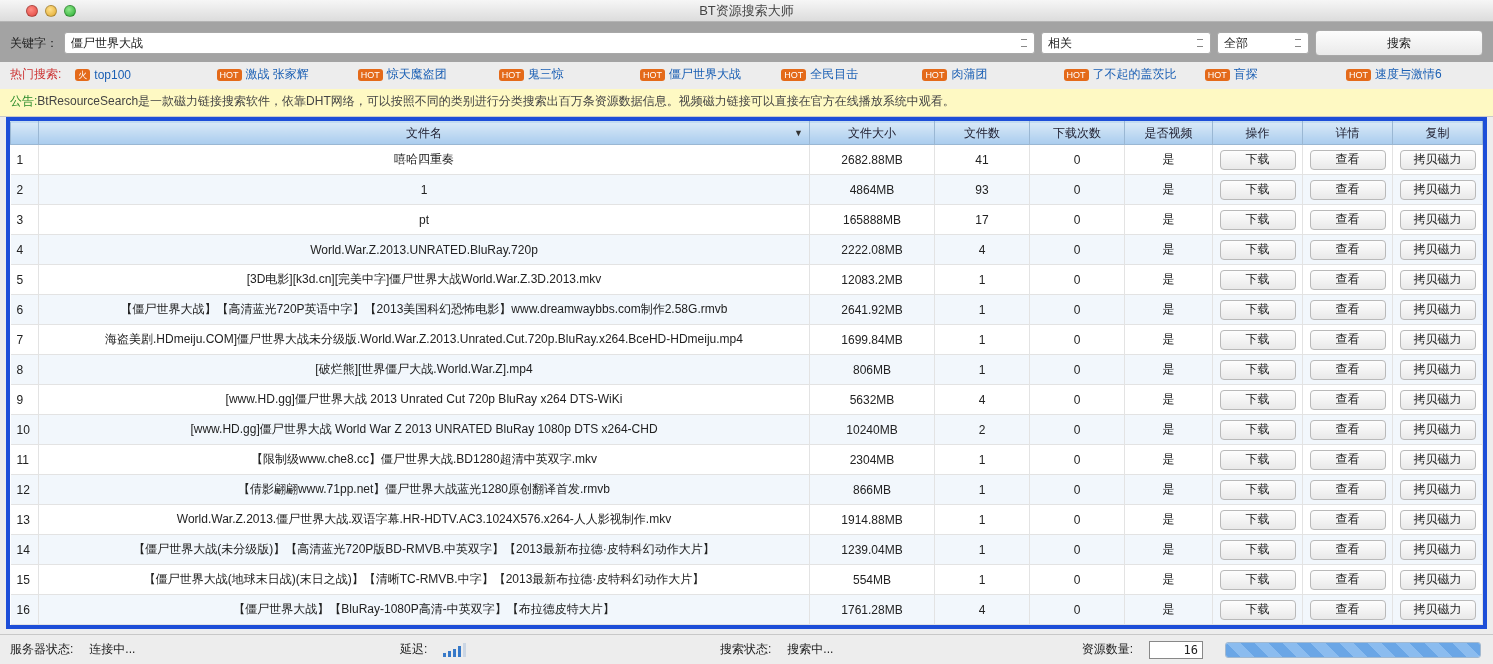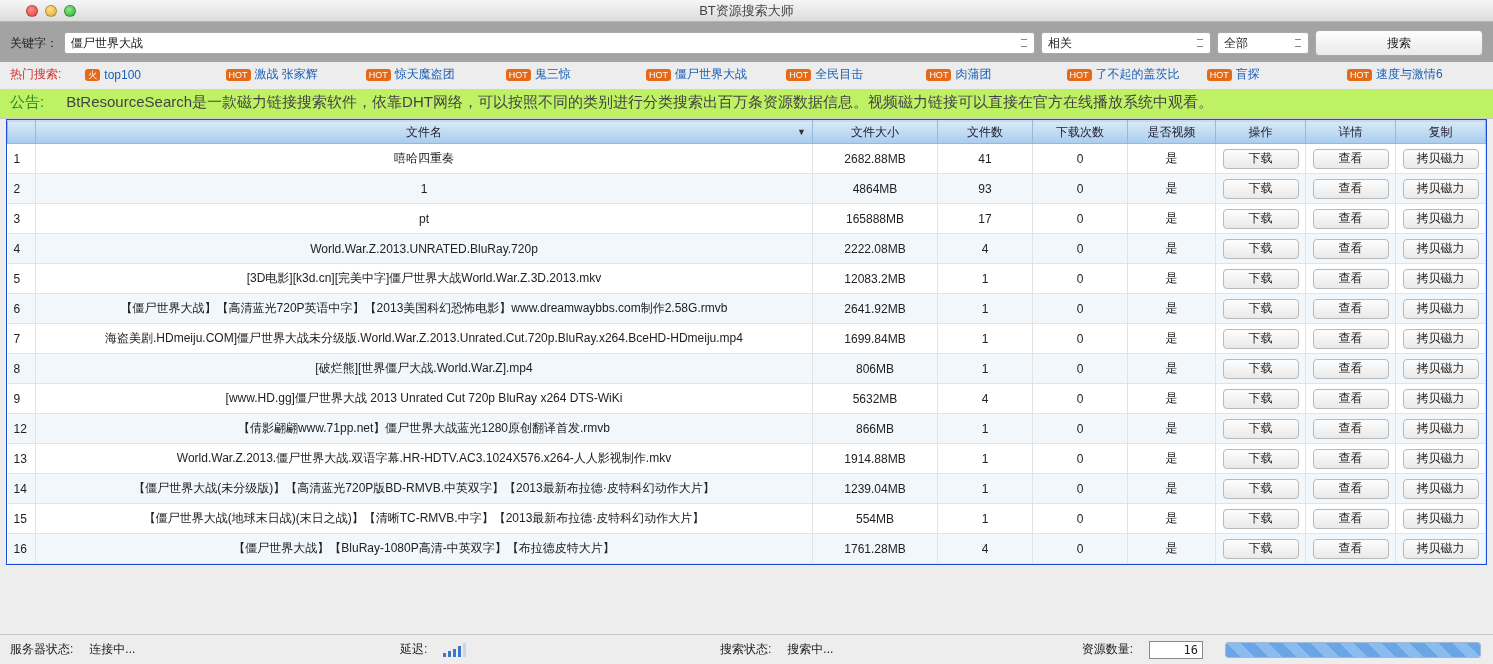--- a/index.html
+++ b/index.html
@@ -55,39 +55,39 @@
   height: 22px;
   background: linear-gradient(#fdfdfd,#eaeaea);
   border: 1px solid #a8a8a8; border-radius: 4px;
   display: flex; align-items: center; justify-content: center;
   font-size: 12px; cursor: pointer;
   padding: 12px 6px;
 }
 .btn.search { width: 168px; }
 
 .hotbar {
-  display: flex; align-items: flex-start; gap: 12px; padding: 4px 10px 6px; background: #ededed;
+  display: flex; align-items: flex-start; gap: 2px; padding: 4px 10px 6px; background: #ededed;
 }
 .hot-lbl { color: #c33; margin-right: 12px; }
 .hot-item { display: flex; align-items: center; gap: 4px; flex: 1; cursor:pointer; }
 .hot-badge {
   display: inline-block; font-size: 9px; color: #fff; background: #e46a1a;
   border-radius: 3px; padding: 0 3px; line-height: 12px;
 }
 .hot-text { color: #1a5fb4; }
 
 .notice {
-  display: flex; align-items: center; gap: 22px;
-  padding: 4px 10px 6px; background: #bef264; border-bottom: 1px solid #c9c9c9;
-  font-size: 15px;
+  display: flex; align-items: center; gap: 0;
+  padding: 4px 10px 6px; background: #fef9c3; border-bottom: 1px solid #c9c9c9;
+  font-size: 12px;
 }
 .notice-lbl { color: #2a8a2a; }
 .notice-text { color: #444; }
 
-.table-wrap { background: #fff; border: 1px solid #1d4ed8; margin: 0 6px; }
+.table-wrap { background: #fff; border: 4px solid #1d4ed8; margin: 0 6px; }
 table { width: 100%; border-collapse: collapse; table-layout: fixed; }
 col.idx { width: 28px; }
 col.name { }
 col.size { width: 125px; }
 col.files { width: 95px; }
 col.dl { width: 95px; }
 col.video { width: 88px; }
 col.act { width: 90px; }
 col.det { width: 90px; }
 col.copy { width: 90px; }
@@ -338,20 +338,42 @@
           <td>[www.HD.gg]僵尸世界大战 2013 Unrated Cut 720p BluRay x264 DTS-WiKi</td>
           <td>5632MB</td>
           <td>4</td>
           <td>0</td>
           <td>是</td>
           <td><span class="cell-btn">下载</span></td>
           <td><span class="cell-btn">查看</span></td>
           <td><span class="cell-btn">拷贝磁力</span></td>
         </tr>
         <tr>
+          <td class="idx">10</td>
+          <td>[www.HD.gg]僵尸世界大战 World War Z 2013 UNRATED BluRay 1080p DTS x264-CHD</td>
+          <td>10240MB</td>
+          <td>2</td>
+          <td>0</td>
+          <td>是</td>
+          <td><span class="cell-btn">下载</span></td>
+          <td><span class="cell-btn">查看</span></td>
+          <td><span class="cell-btn">拷贝磁力</span></td>
+        </tr>
+        <tr>
+          <td class="idx">11</td>
+          <td>【限制级www.che8.cc】僵尸世界大战.BD1280超清中英双字.mkv</td>
+          <td>2304MB</td>
+          <td>1</td>
+          <td>0</td>
+          <td>是</td>
+          <td><span class="cell-btn">下载</span></td>
+          <td><span class="cell-btn">查看</span></td>
+          <td><span class="cell-btn">拷贝磁力</span></td>
+        </tr>
+        <tr>
           <td class="idx">12</td>
           <td>【倩影翩翩www.71pp.net】僵尸世界大战蓝光1280原创翻译首发.rmvb</td>
           <td>866MB</td>
           <td>1</td>
           <td>0</td>
           <td>是</td>
           <td><span class="cell-btn">下载</span></td>
           <td><span class="cell-btn">查看</span></td>
           <td><span class="cell-btn">拷贝磁力</span></td>
         </tr>

